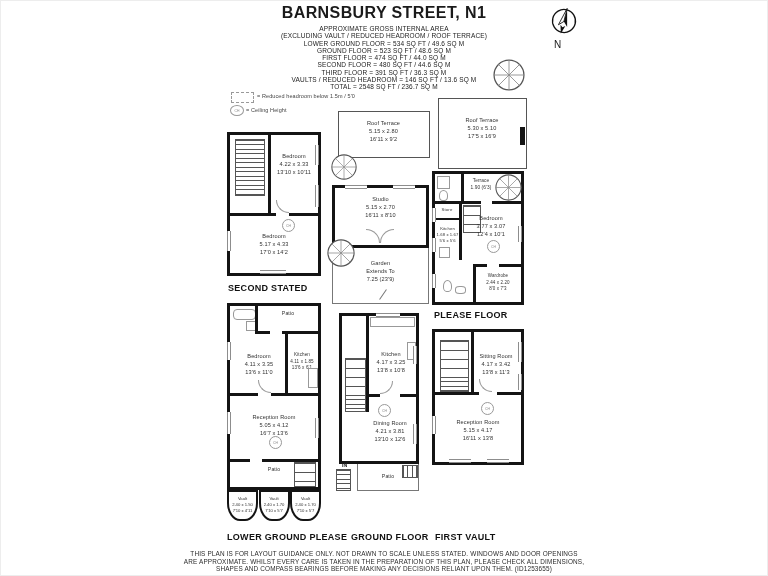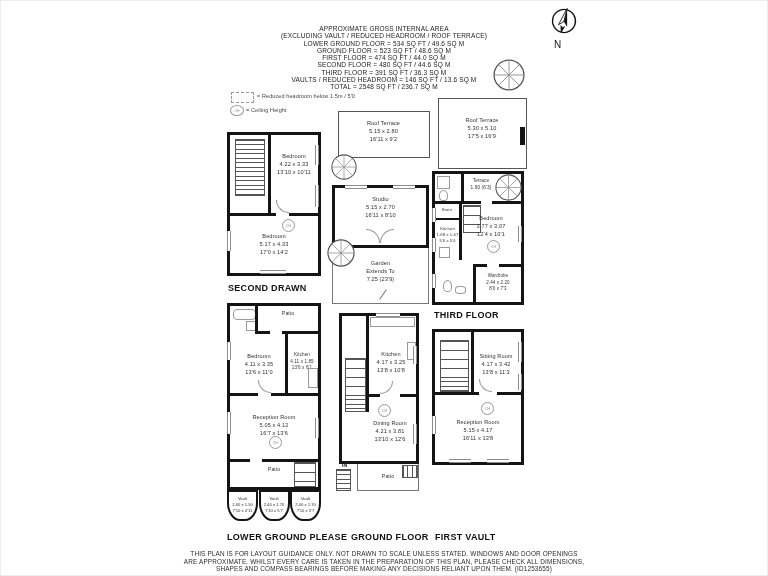--- a/index.html
+++ b/index.html
@@ -34,20 +34,21 @@
          box-sizing:border-box;text-align:center;font-size:4.2px;line-height:1.4;color:#333;padding-top:4px}
   .footer{position:absolute;top:549px;left:0;width:100%;text-align:center;font-size:6.4px;line-height:7.6px;color:#2b2b2b;letter-spacing:.15px}
   .in-label{position:absolute;font-size:5.2px;font-weight:bold;color:#222}
   .blk{position:absolute;background:#141414}
 </style>
 </head>
 <body>
 
 <div id="canvas">
 
+  <div class="title">BARNSBURY STREET, N1</div>
   <div class="subhead">
     <div>APPROXIMATE GROSS INTERNAL AREA</div>
     <div>(EXCLUDING VAULT / REDUCED HEADROOM / ROOF TERRACE)</div>
     <div>LOWER GROUND FLOOR = 534 SQ FT / 49.6 SQ M</div>
     <div>GROUND FLOOR = 523 SQ FT / 48.6 SQ M</div>
     <div>FIRST FLOOR = 474 SQ FT / 44.0 SQ M</div>
     <div>SECOND FLOOR = 480 SQ FT / 44.6 SQ M</div>
     <div>THIRD FLOOR = 391 SQ FT / 36.3 SQ M</div>
     <div>VAULTS / REDUCED HEADROOM = 146 SQ FT / 13.6 SQ M</div>
     <div>TOTAL = 2548 SQ FT / 236.7 SQ M</div>
@@ -85,21 +86,21 @@
     <div class="rl" style="left:9px;top:97px;width:70px">
       <div>Bedroom</div>
       <div>5.17 x 4.33</div>
       <div>17'0 x 14'2</div>
     </div>
     <div class="winv" style="left:84.5px;top:10px;height:20px"></div>
     <div class="winv" style="left:84.5px;top:50px;height:22px"></div>
     <div class="winv" style="left:-3.5px;top:96px;height:20px"></div>
     <div class="winh" style="left:30px;top:134.5px;width:26px"></div>
   </div>
-  <div class="fl" style="left:227px;top:282px">SECOND DRAWN</div>
+  <div class="fl" style="left:227px;top:282px">SECOND STATED</div>
 
   <div class="plan thin" style="left:337px;top:110px;width:92px;height:47px">
     <div class="rl" style="left:0;top:7px;width:89px">
       <div>Roof Terrace</div>
       <div>5.15 x 2.80</div>
       <div>16'11 x 9'2</div>
     </div>
   </div>
   <svg class="spiral" style="left:330px;top:153px" width="26" height="26" viewBox="0 0 30 30">
     <circle cx="15" cy="15" r="14" fill="#fff" stroke="#555" stroke-width="1.2"></circle>
@@ -220,21 +221,21 @@
       <div>2.44 x 2.20</div>
       <div>8'0 x 7'3</div>
     </div>
     <div class="fix" style="left:8px;top:106px;width:7px;height:10px;border-radius:50% 50% 40% 40%"></div>
     <div class="fix" style="left:20px;top:112px;width:9px;height:6px;border-radius:40%"></div>
     <div class="winv" style="left:-3.5px;top:34px;height:14px"></div>
     <div class="winv" style="left:-3.5px;top:64px;height:14px"></div>
     <div class="winv" style="left:-3.5px;top:100px;height:14px"></div>
     <div class="winv" style="left:82.5px;top:52px;height:16px"></div>
   </div>
-  <div class="fl" style="left:433px;top:309px">THIRD FLOOR</div>
+  <div class="fl" style="left:433px;top:309px">PLEASE FLOOR</div>
 
   <div class="plan" style="left:226px;top:302px;width:94px;height:187px">
     <div class="rl" style="left:30px;top:4px;width:56px;font-size:5.2px">
       <div>Patio</div>
     </div>
     <div class="fix" style="left:3px;top:3px;width:21px;height:9px;border-radius:4px"></div>
     <div class="fix" style="left:16px;top:15px;width:8px;height:8px"></div>
     <div class="w" style="left:25px;top:0;width:2.5px;height:25px"></div>
     <div class="w" style="left:25px;top:25px;width:63px;height:2.5px"></div>
     <div class="gap" style="left:40px;top:25px;width:12px;height:2.5px"></div>

